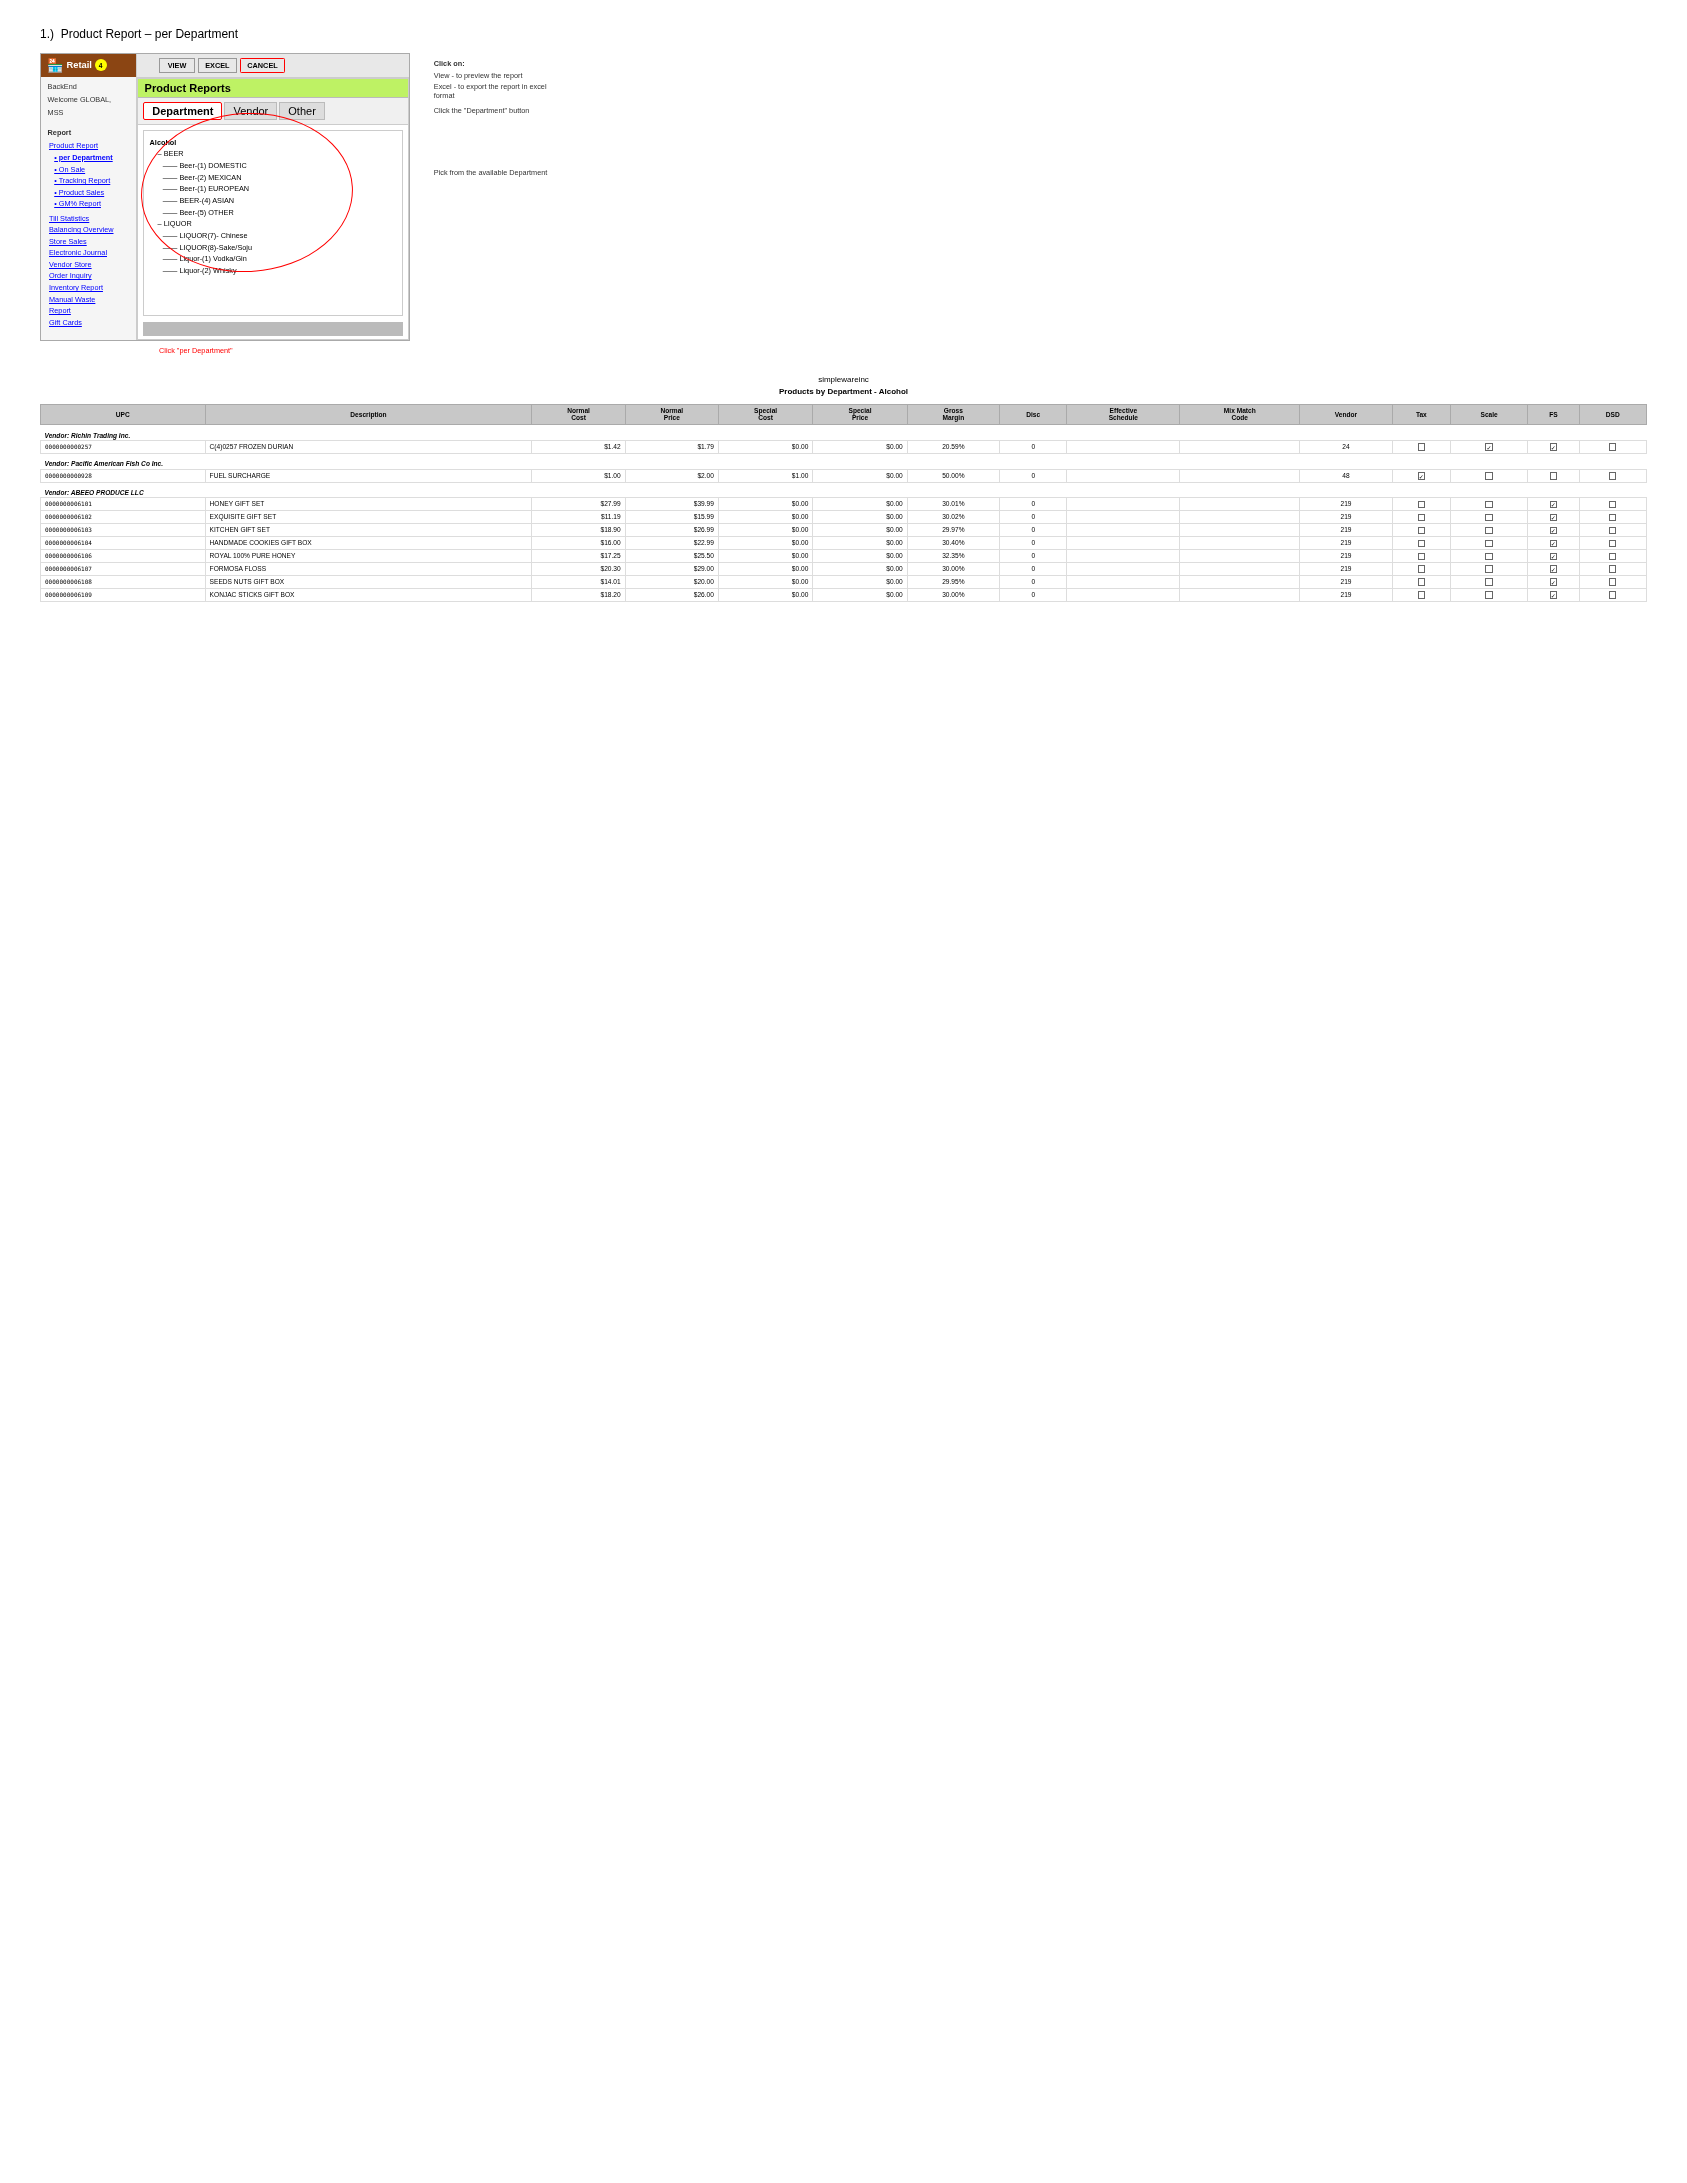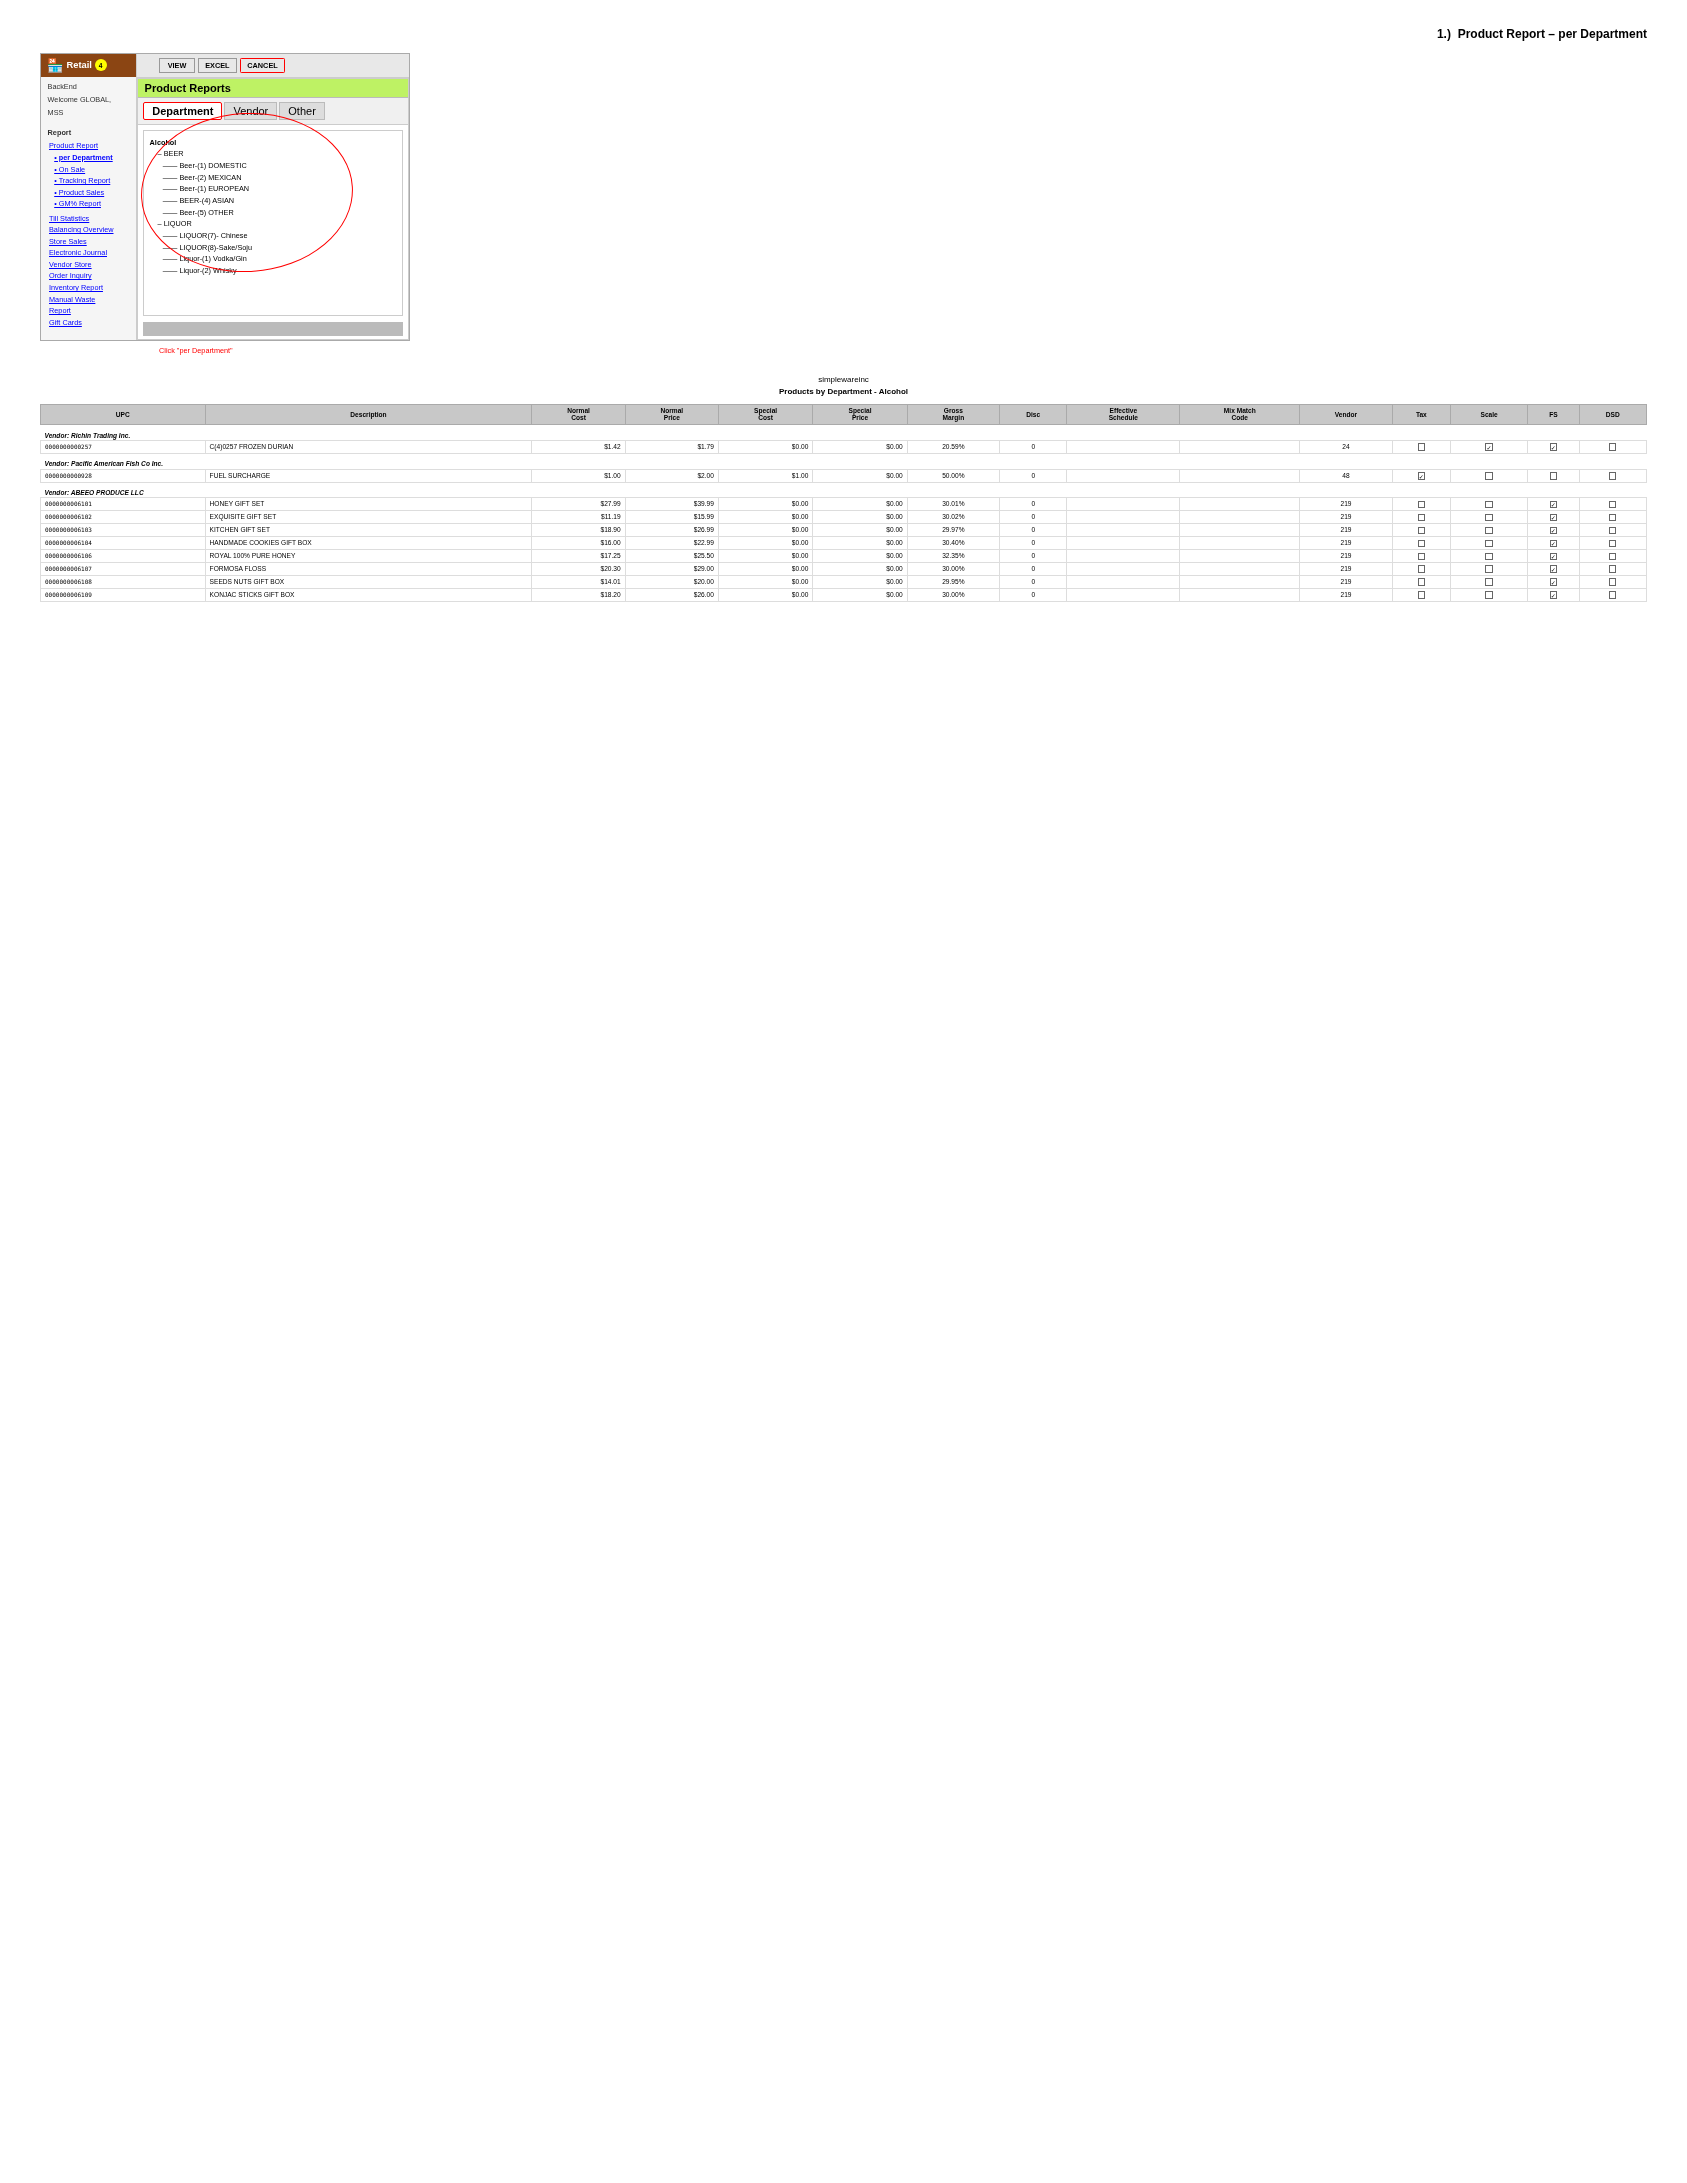--- a/index.html
+++ b/index.html
@@ -258,21 +258,21 @@
       content: '✓';
       font-size: 6px;
       position: absolute;
       top: -0.7px;
       left: 0;
     }
   </style>
 </head>
 <body>
 
-<h2 style="font-size:12px; font-weight:bold; margin-bottom:12px;text-align:right;">
+<h2 style="font-size:12px; font-weight:normal; margin-bottom:12px;">
   <span>1.)</span>&nbsp;&nbsp;<span>Product Report – per Department</span>
 </h2>
 
 <div style="display:flex; align-items:flex-start; gap:10.6px; margin-bottom:5.3px;">
 
   <div class="sim-wrapper">
 
     <div class="sim-sidebar">
 
       <div class="sidebar-logo">
@@ -342,20 +342,29 @@
 
         <div style="position:absolute; top:34px; left:2.6px; width:212px; height:159px;
                     border: 1.3px solid red; border-radius: 50%; pointer-events:none;
                     transform: rotate(-3deg);"></div>
 
         <div style="background:#bbb; height:14.6px; margin:2.6px 5.3px;"></div>
       </div>
     </div>
   </div>
 
+  <div class="annotations-right">
+    <div style="font-weight:bold; color:#333; margin-bottom:2.6px;">Click on:</div>
+    <div style="margin-bottom:2px; font-size:7.3px;">View - to preview the report</div>
+    <div style="margin-bottom:6.6px; font-size:7.3px;">Excel - to export the report in excel format</div>
+
+    <div style="margin-bottom:53px; font-size:7.3px; color:#333;">Click the "Department" button</div>
+
+    <div style="font-size:7.3px; color:#333;">Pick from the available Department</div>
+  </div>
 </div>
 
 <div class="bottom-annotation" style="margin-top:2.6px; margin-left:119px; font-size:7.3px; color:red;">Click "per Department"</div>
 
 <div class="report-section">
   <div class="report-section-title">simplewareinc</div>
   <div class="report-section-subtitle">Products by Department - Alcohol</div>
 
   <table class="data-table">
     <thead>

